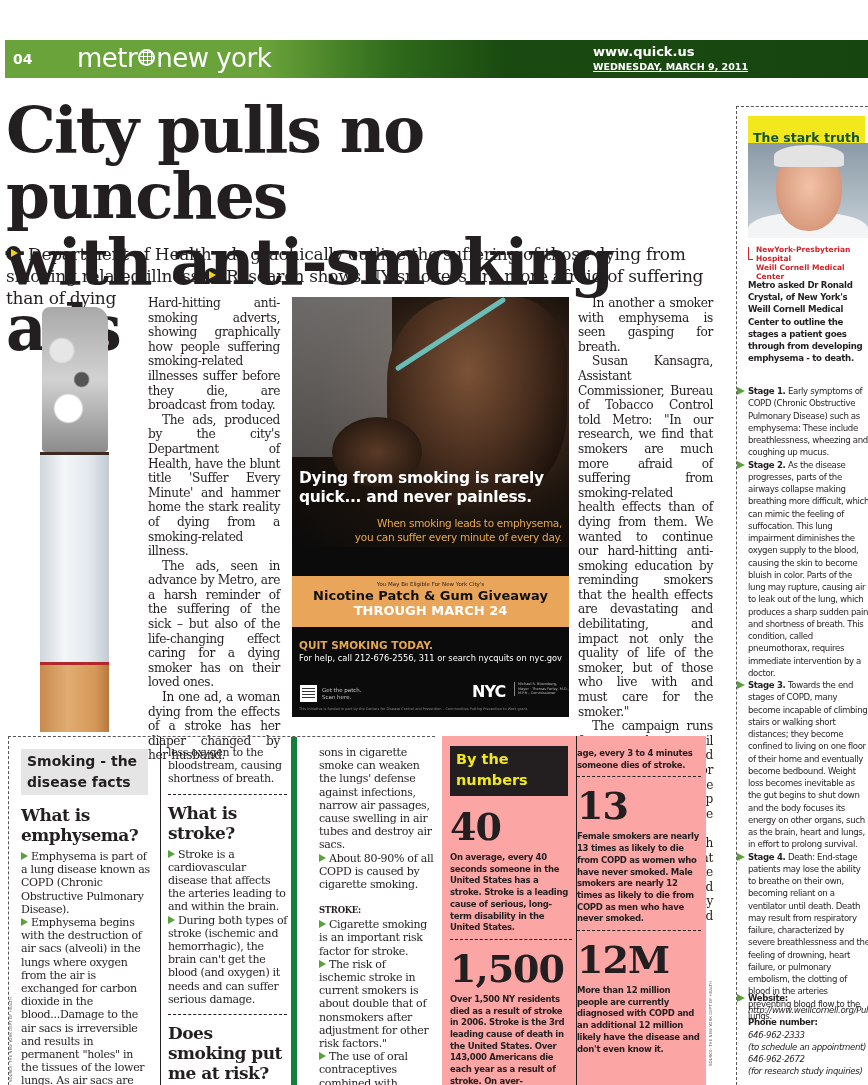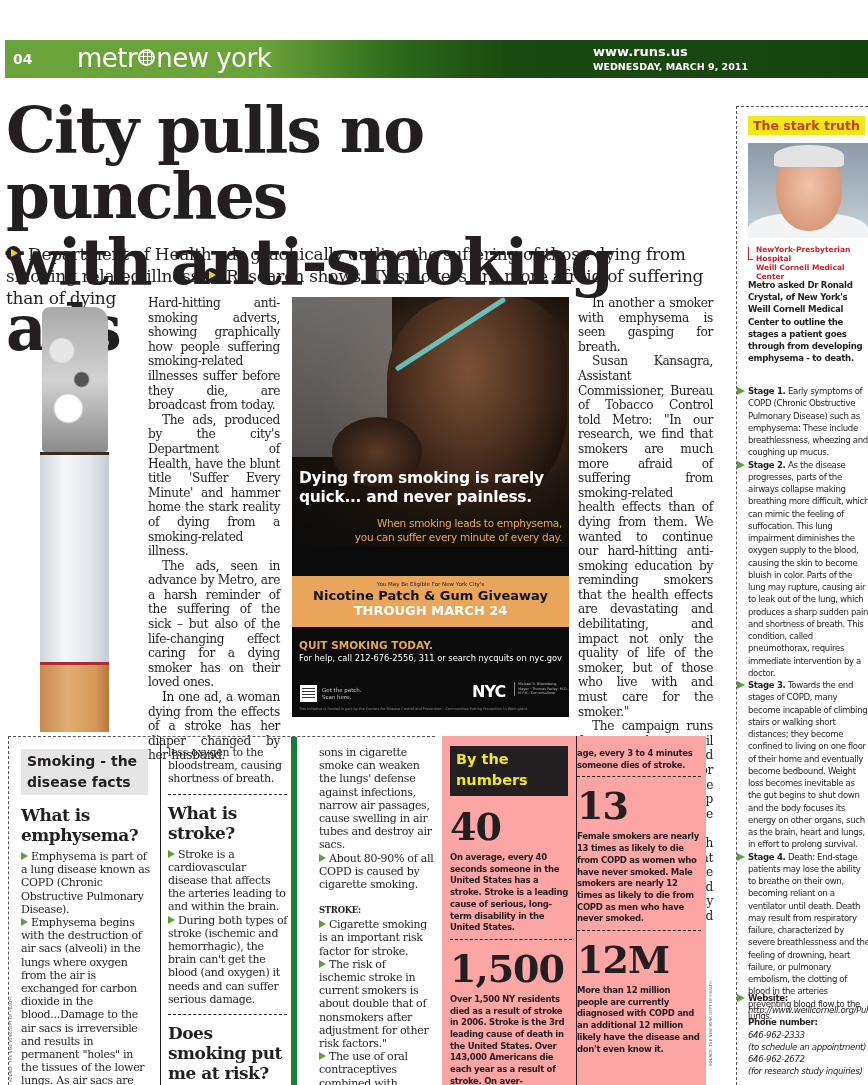--- a/index.html
+++ b/index.html
@@ -7,21 +7,21 @@
   body { position: relative; font-family: "DejaVu Serif", serif; color: #231f20; }
 
   
   .masthead { position: absolute; left: 5px; top: 40px; width: 863px; height: 38px;
     background: linear-gradient(90deg, #6aa33a 0%, #6aa33a 30%, #2f6b1c 45%, #1a4a10 58%, #174510 100%); }
   .page-num { position: absolute; left: 8px; top: 11px; color: #fff; font: bold 14px "DejaVu Sans", sans-serif; }
   .brand { position: absolute; left: 72px; top: 3px; color: #fff; font: 26px "DejaVu Sans", sans-serif; letter-spacing: -0.5px; }
   .brand .globe { display: inline-block; width: 17px; height: 17px; border: 2px solid #fff; border-radius: 50%; vertical-align: 1px; margin: 0 1px;
     background: repeating-linear-gradient(0deg, transparent 0 3px, #fff 3px 4px), repeating-linear-gradient(90deg, transparent 0 3px, #fff 3px 4px); }
   .site { position: absolute; left: 588px; top: 4px; color: #fff; font: bold 13px "DejaVu Sans", sans-serif; }
-  .date { position: absolute; left: 588px; top: 21px; color: #fff; font: bold 9.5px "DejaVu Sans", sans-serif; }
+  .date { position: absolute; left: 588px; top: 21px; color: #fff; font: bold 9.5px "DejaVu Sans", sans-serif; text-decoration: underline; }
 
   
   .headline { position: absolute; left: 6px; top: 97px; width: 720px; font: 900 64px/66px "DejaVu Serif", serif; letter-spacing: -2px; color: #231f20; font-weight: bold; transform: scaleX(0.98); transform-origin: left; }
   .deck { position: absolute; left: 6px; top: 243px; width: 720px; font: 17px/22px "DejaVu Serif", serif; color: #231f20; letter-spacing: -0.3px; }
   .bullet-circle { display: inline-block; width: 15px; height: 15px; border-radius: 50%; background: #231f20; position: relative; vertical-align: -1px; margin-right: 2px; }
   .bullet-circle::after { content: ""; position: absolute; left: 5px; top: 3px; border-left: 7px solid #f2d313; border-top: 4.5px solid transparent; border-bottom: 4.5px solid transparent; }
 
   
   .cigarette { position: absolute; left: 38px; top: 307px; width: 72px; height: 425px; }
   .ash { position: absolute; left: 4px; top: 0; width: 66px; height: 145px;
@@ -57,21 +57,21 @@
   .ad-quit { position: absolute; left: 7px; top: 342px; color: #e5a84d; font: bold 10.5px "DejaVu Sans", sans-serif; }
   .ad-help { position: absolute; left: 7px; top: 356px; color: #fff; font: 8.3px "DejaVu Sans", sans-serif; }
   .ad-qr { position: absolute; left: 8px; top: 388px; width: 17px; height: 17px; background: repeating-linear-gradient(0deg, #fff 0 2px, #333 2px 3px), #fff; border: 2px solid #fff; }
   .ad-scan { position: absolute; left: 30px; top: 390px; color: #ccc; font: 5.5px/7px "DejaVu Sans", sans-serif; }
   .ad-nyc { position: absolute; left: 180px; top: 385px; color: #fff; font: 900 16px "DejaVu Sans", sans-serif; font-weight: bold; letter-spacing: -1px; }
   .ad-mayor { position: absolute; left: 222px; top: 385px; color: #bbb; font: 3.5px/4.5px "DejaVu Sans", sans-serif; border-left: 1px solid #888; padding-left: 3px; }
   .ad-fine { position: absolute; left: 7px; top: 410px; color: #888; font: 3.5px "DejaVu Sans", sans-serif; }
 
   
   .sidebar { position: absolute; left: 736px; top: 106px; width: 132px; height: 979px; border-left: 1px dashed #555; border-top: 1px dashed #555; }
-  .stark { position: absolute; left: 11px; top: 9px; background: #f2e81b; color: #c2410c; font: bold 12.5px "DejaVu Sans", sans-serif; padding: 2px 5px; }
+  .stark { position: absolute; left: 11px; top: 9px; background: #f2e81b; color: #14532d; font: bold 12.5px "DejaVu Sans", sans-serif; padding: 14px 5px; }
   .doc-photo { position: absolute; left: 11px; top: 36px; width: 120px; height: 95px; overflow: hidden; background: linear-gradient(180deg, #8a9aa6, #c9d2d9); }
   .doc-photo .head { position: absolute; left: 28px; top: 6px; width: 66px; height: 82px; border-radius: 45% 45% 48% 48%; background: radial-gradient(ellipse at 50% 45%, #f2c2a8, #d89a7c 70%, #b9765a); }
   .doc-photo .hair { position: absolute; left: 26px; top: 2px; width: 70px; height: 22px; border-radius: 50% 50% 10% 10%; background: #e3e3e3; }
   .doc-photo .coat { position: absolute; left: 0; top: 70px; width: 120px; height: 40px; border-radius: 40% 40% 0 0; background: #f2f4f6; }
   .hosp { position: absolute; left: 11px; top: 138px; width: 122px; color: #d2232a; font: bold 7.5px/9px "DejaVu Sans", sans-serif; padding-left: 8px; }
   .hosp::before { content: ""; position: absolute; left: 0; top: 2px; width: 4px; height: 12px; border-left: 1px solid #d2232a; border-bottom: 1px solid #d2232a; }
   .intro { position: absolute; left: 11px; top: 172px; width: 122px; font: bold 8.6px/12.2px "DejaVu Sans", sans-serif; color: #231f20; letter-spacing: -0.3px; }
   .stages { position: absolute; left: 11px; top: 278px; width: 122px; font: 8.6px/12.25px "DejaVu Sans", sans-serif; color: #231f20; letter-spacing: -0.35px; }
   .stage { position: relative; }
   .stage::before { content: ""; position: absolute; left: -11px; top: 2px; border-left: 8px solid #5aa33a; border-top: 4px solid transparent; border-bottom: 4px solid transparent; }
@@ -100,21 +100,21 @@
   .ncol2 { left: 134px; top: 0; width: 125px; border-left: 1px solid #231f20; padding-left: 0; height: 349px; padding-top: 12px; }
   .bignum { font: bold 38px/42px "DejaVu Serif", serif; color: #231f20; letter-spacing: -1px; margin-bottom: 4px; }
   .ndash { border-top: 1px dashed #231f20; margin: 5px 0 8px 0; }
 </style>
 </head>
 <body>
 
 <div class="masthead">
   <span class="page-num">04</span>
   <span class="brand"><span>metr</span><span class="globe"></span><span>new york</span></span>
-  <span class="site">www.runs.us</span>
+  <span class="site">www.quick.us</span>
   <span class="date">WEDNESDAY, MARCH 9, 2011</span>
 </div>
 
 <h1 class="headline">
   <span>City pulls no punches</span><br>
   <span>with anti-smoking ads</span>
 </h1>
 <div class="deck">
   <span class="bullet-circle"></span>
   <span>Department of Health ads graohically outline the suffering of those dying from smoking related illness</span>

